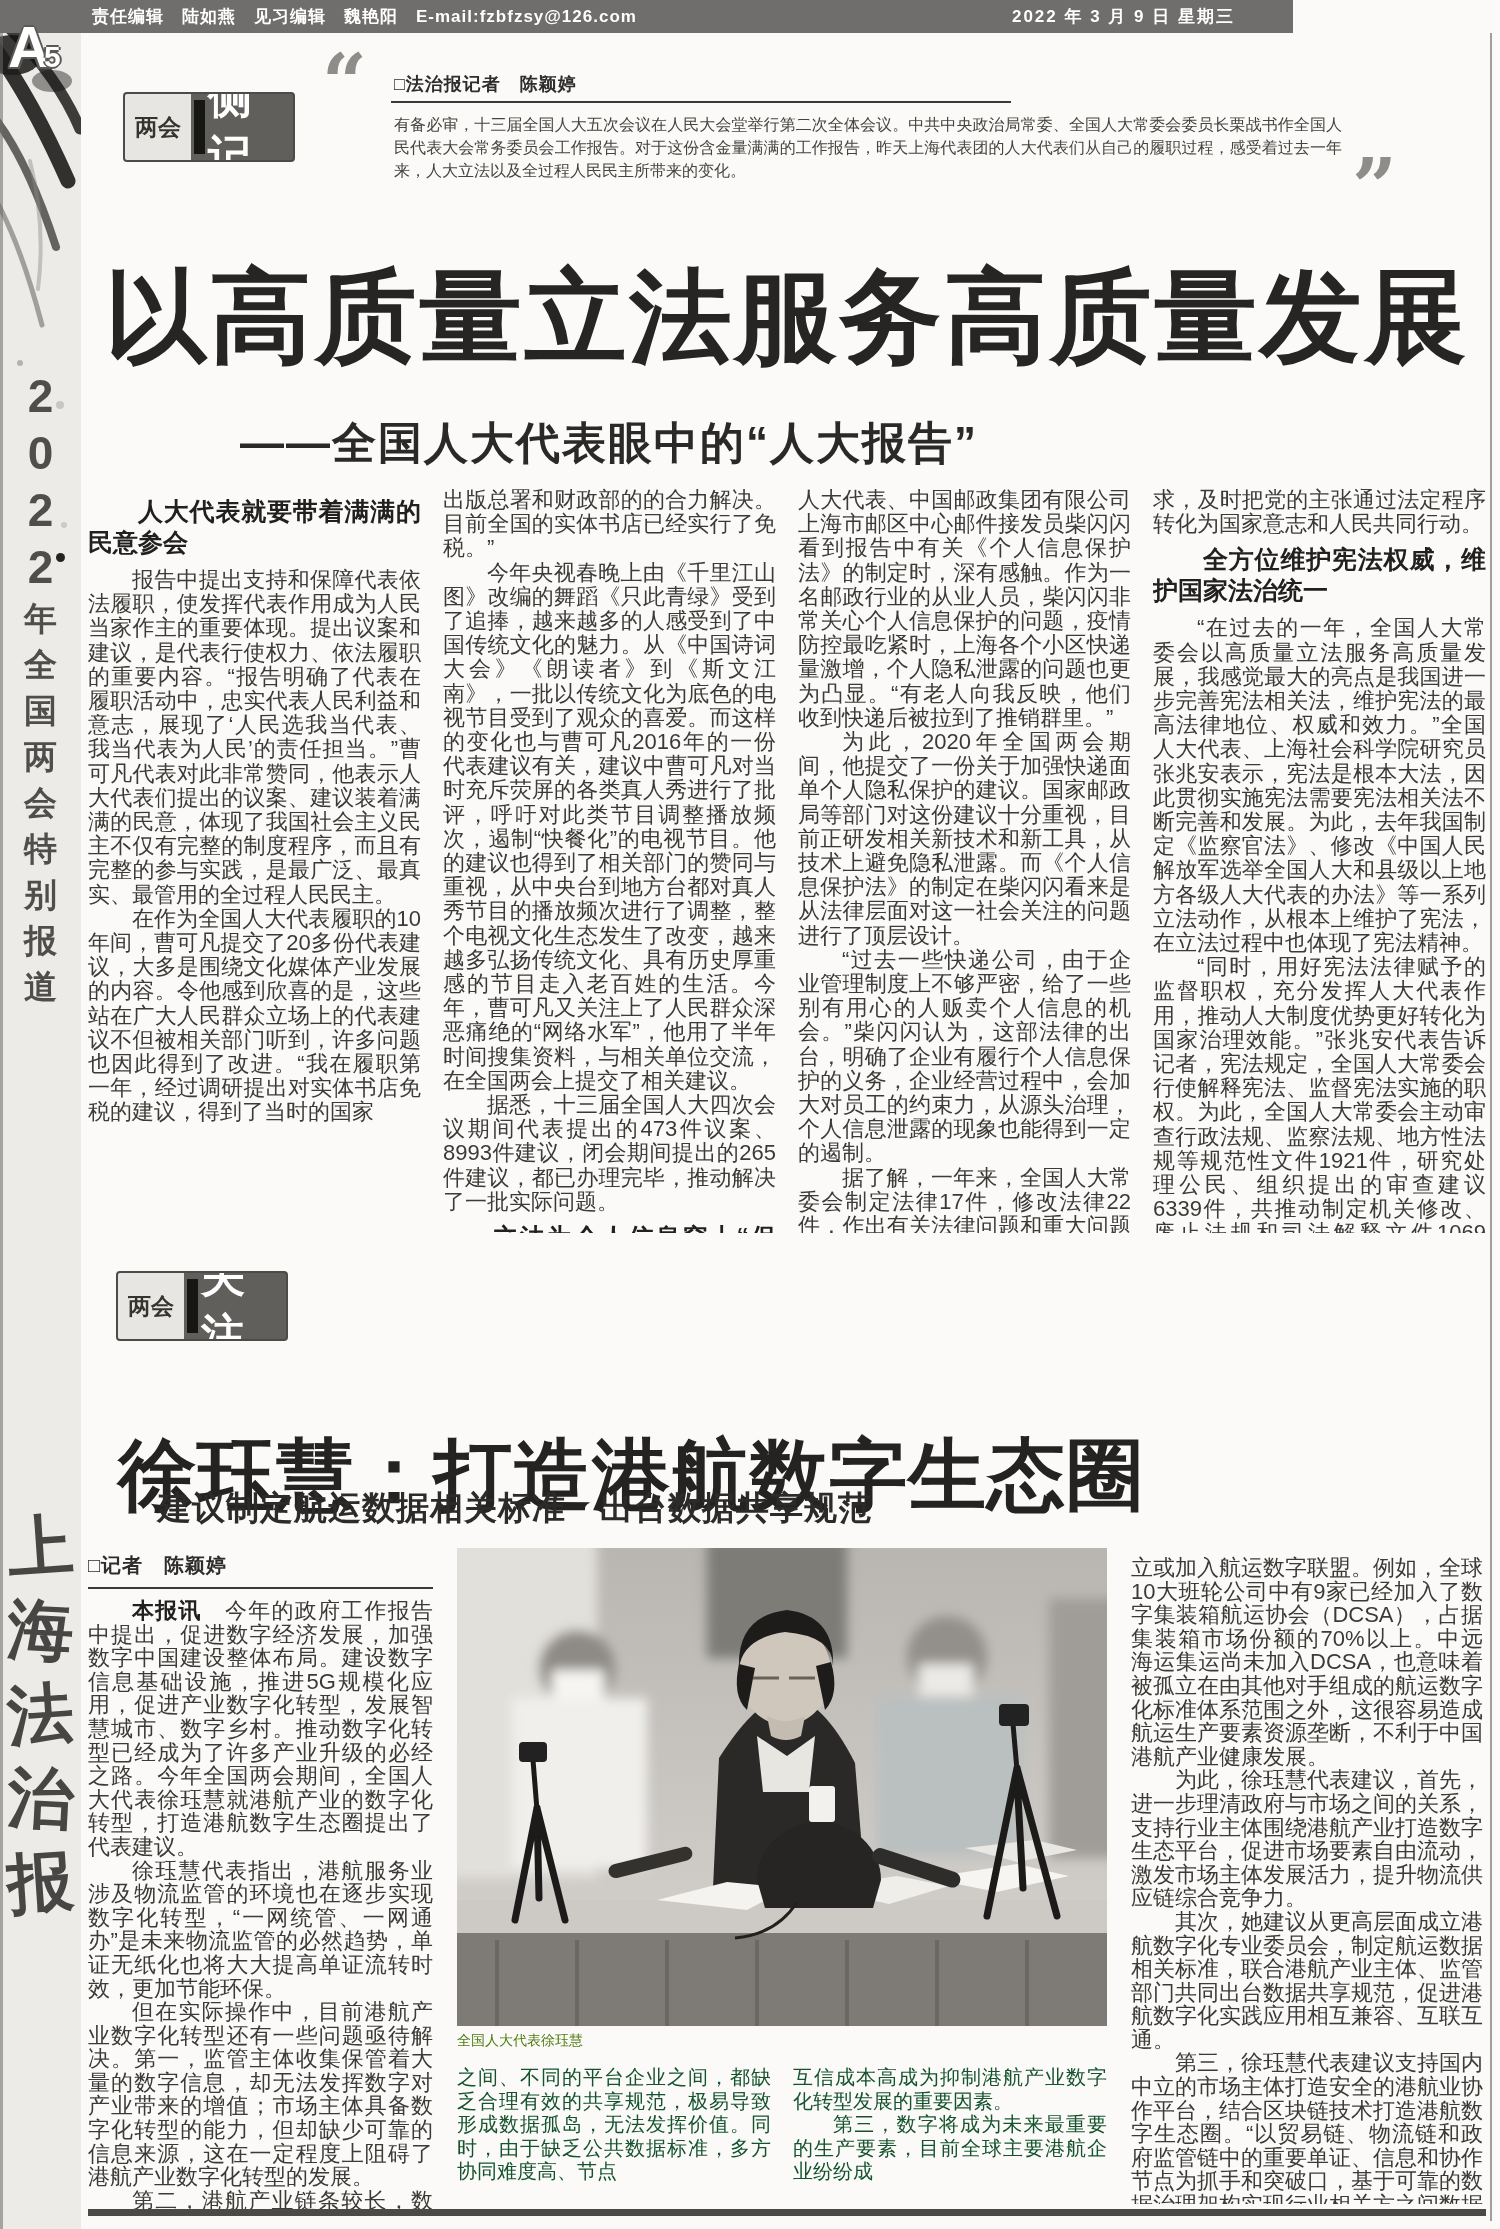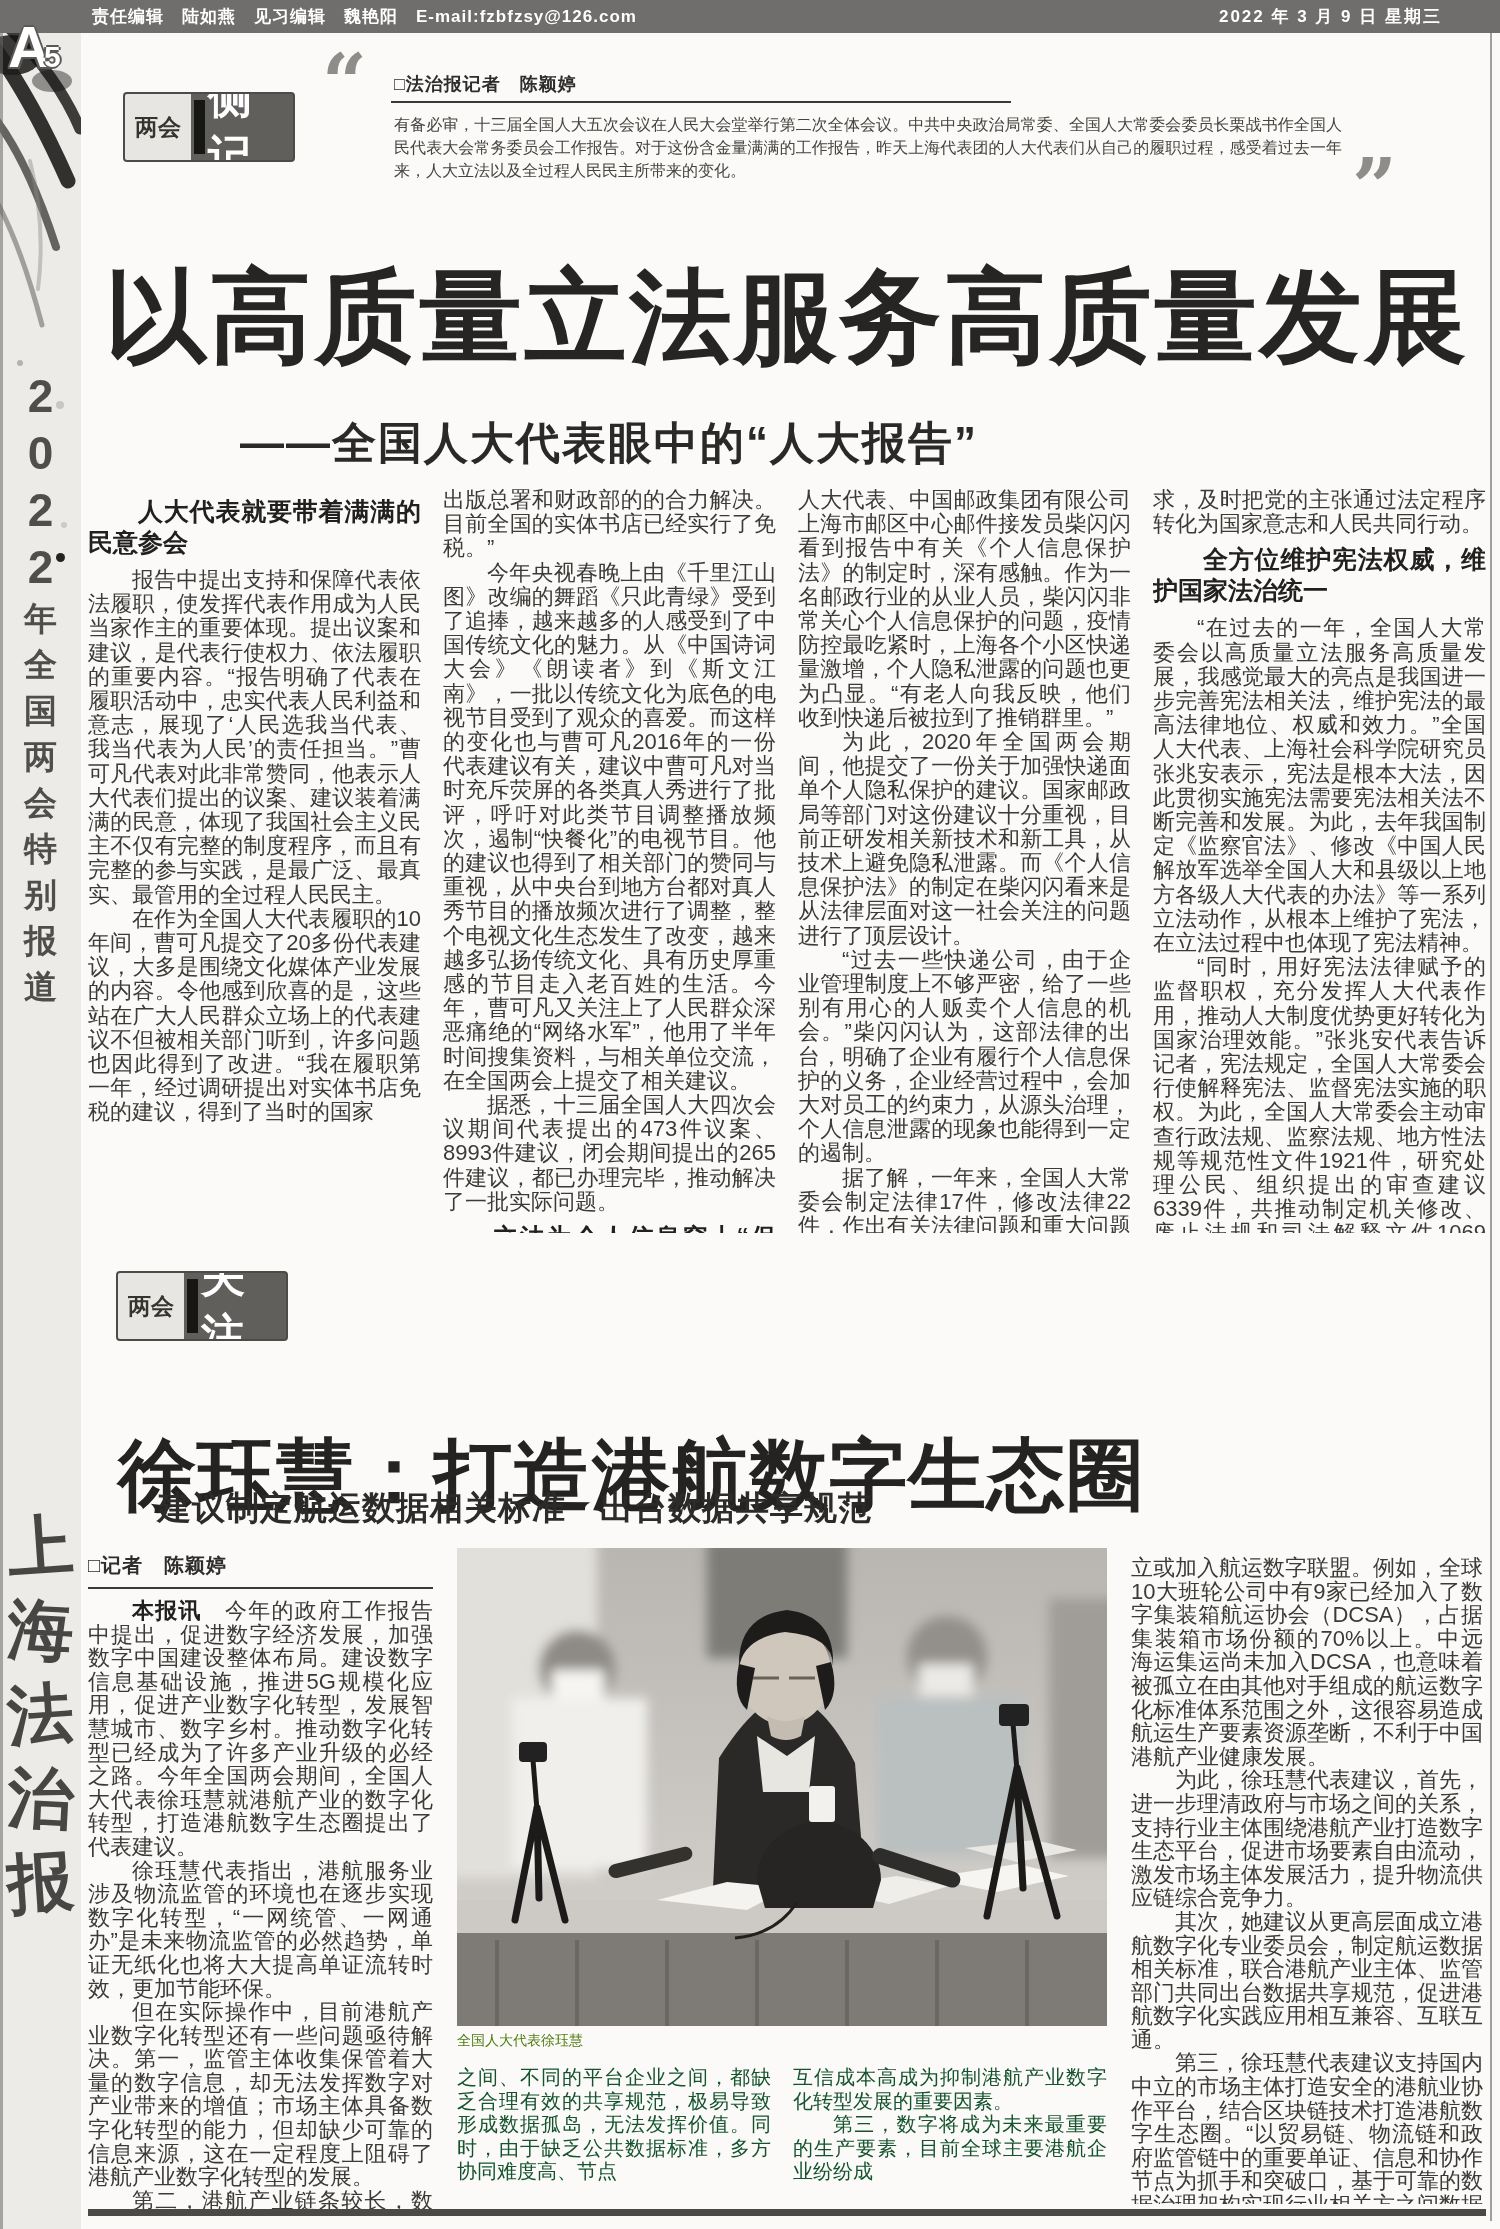--- a/index.html
+++ b/index.html
@@ -1,19 +1,19 @@
 <!DOCTYPE html>
 <html><head>
 <meta charset="utf-8">
 <style>
   html,body{margin:0;padding:0;background:#e9e7e4;}
   .page{position:relative;width:1500px;height:2229px;background:#fbfaf8;overflow:hidden;
         font-family:"Liberation Sans",sans-serif;color:#3b3a37;}
   
-  .topbar{position:absolute;left:0;top:0;width:1500px;height:33px;background:#6f6e6c;
+  .topbar{position:absolute;left:0;top:0;width:1293px;height:33px;background:#6f6e6c;
           display:flex;align-items:center;justify-content:space-between;
           color:#fff;font-size:17px;font-weight:bold;}
   .topbar .tl{margin-left:92px;letter-spacing:1px;}
   .topbar .tr{margin-right:58px;letter-spacing:2px;}
   .a5{position:absolute;left:8px;top:18px;z-index:5;color:#fff;font-weight:900;line-height:1;}
   .a5 .big{font-size:58px;
      text-shadow:-2px 0 #5a5956,2px 0 #5a5956,0 -2px #5a5956,0 2px #5a5956,2px 2px #5a5956,-2px 2px #5a5956;}
   .a5 .small{font-size:30px;margin-left:-6px;
      text-shadow:-2px 0 #5a5956,2px 0 #5a5956,0 -2px #5a5956,0 2px #5a5956;}
   

